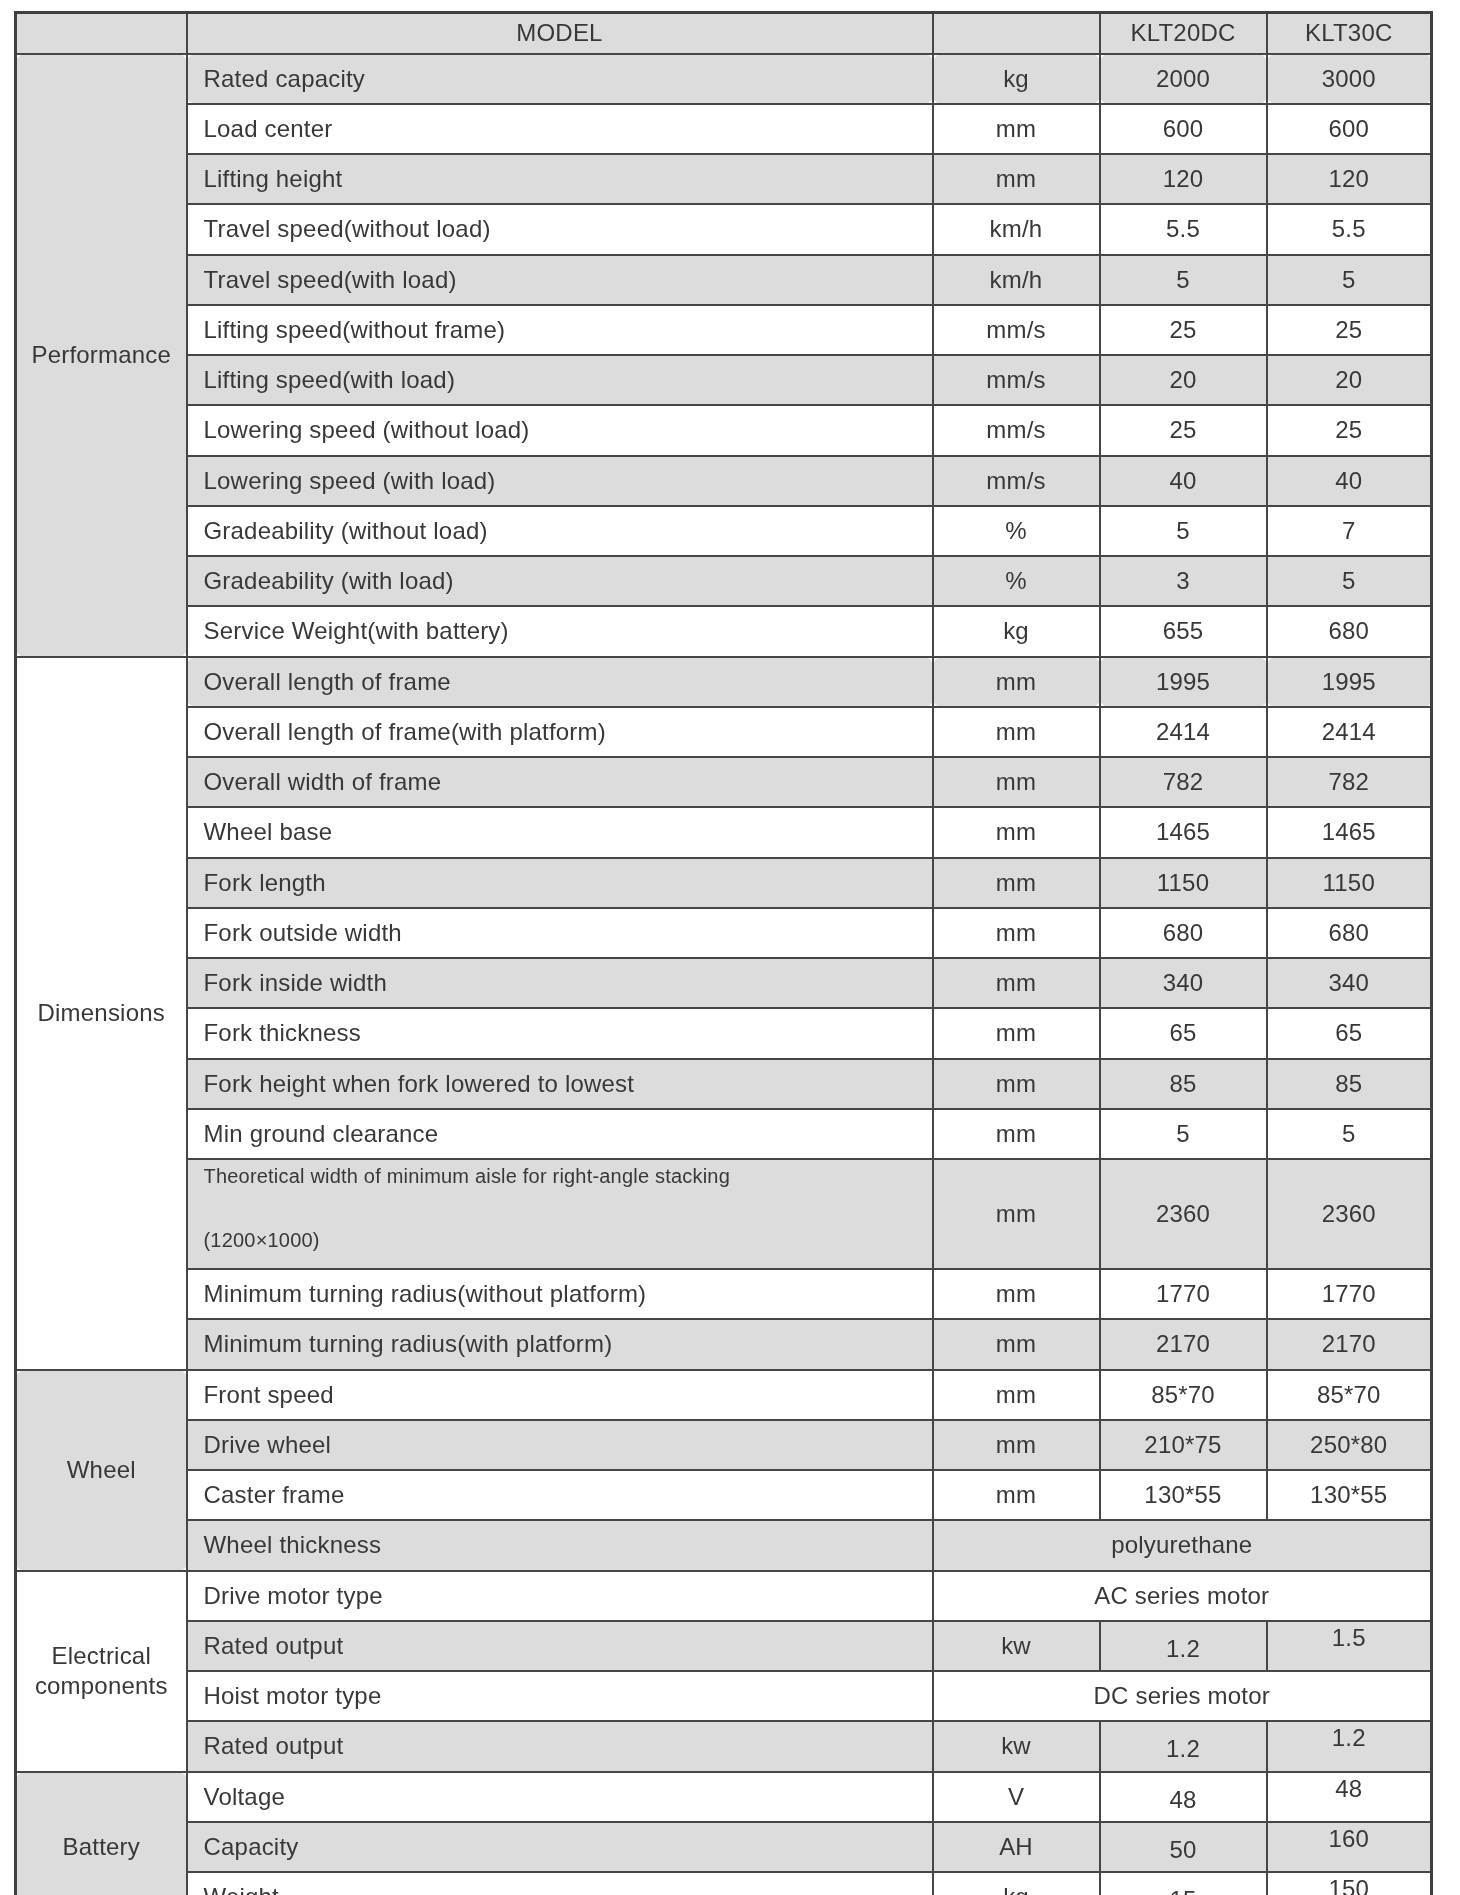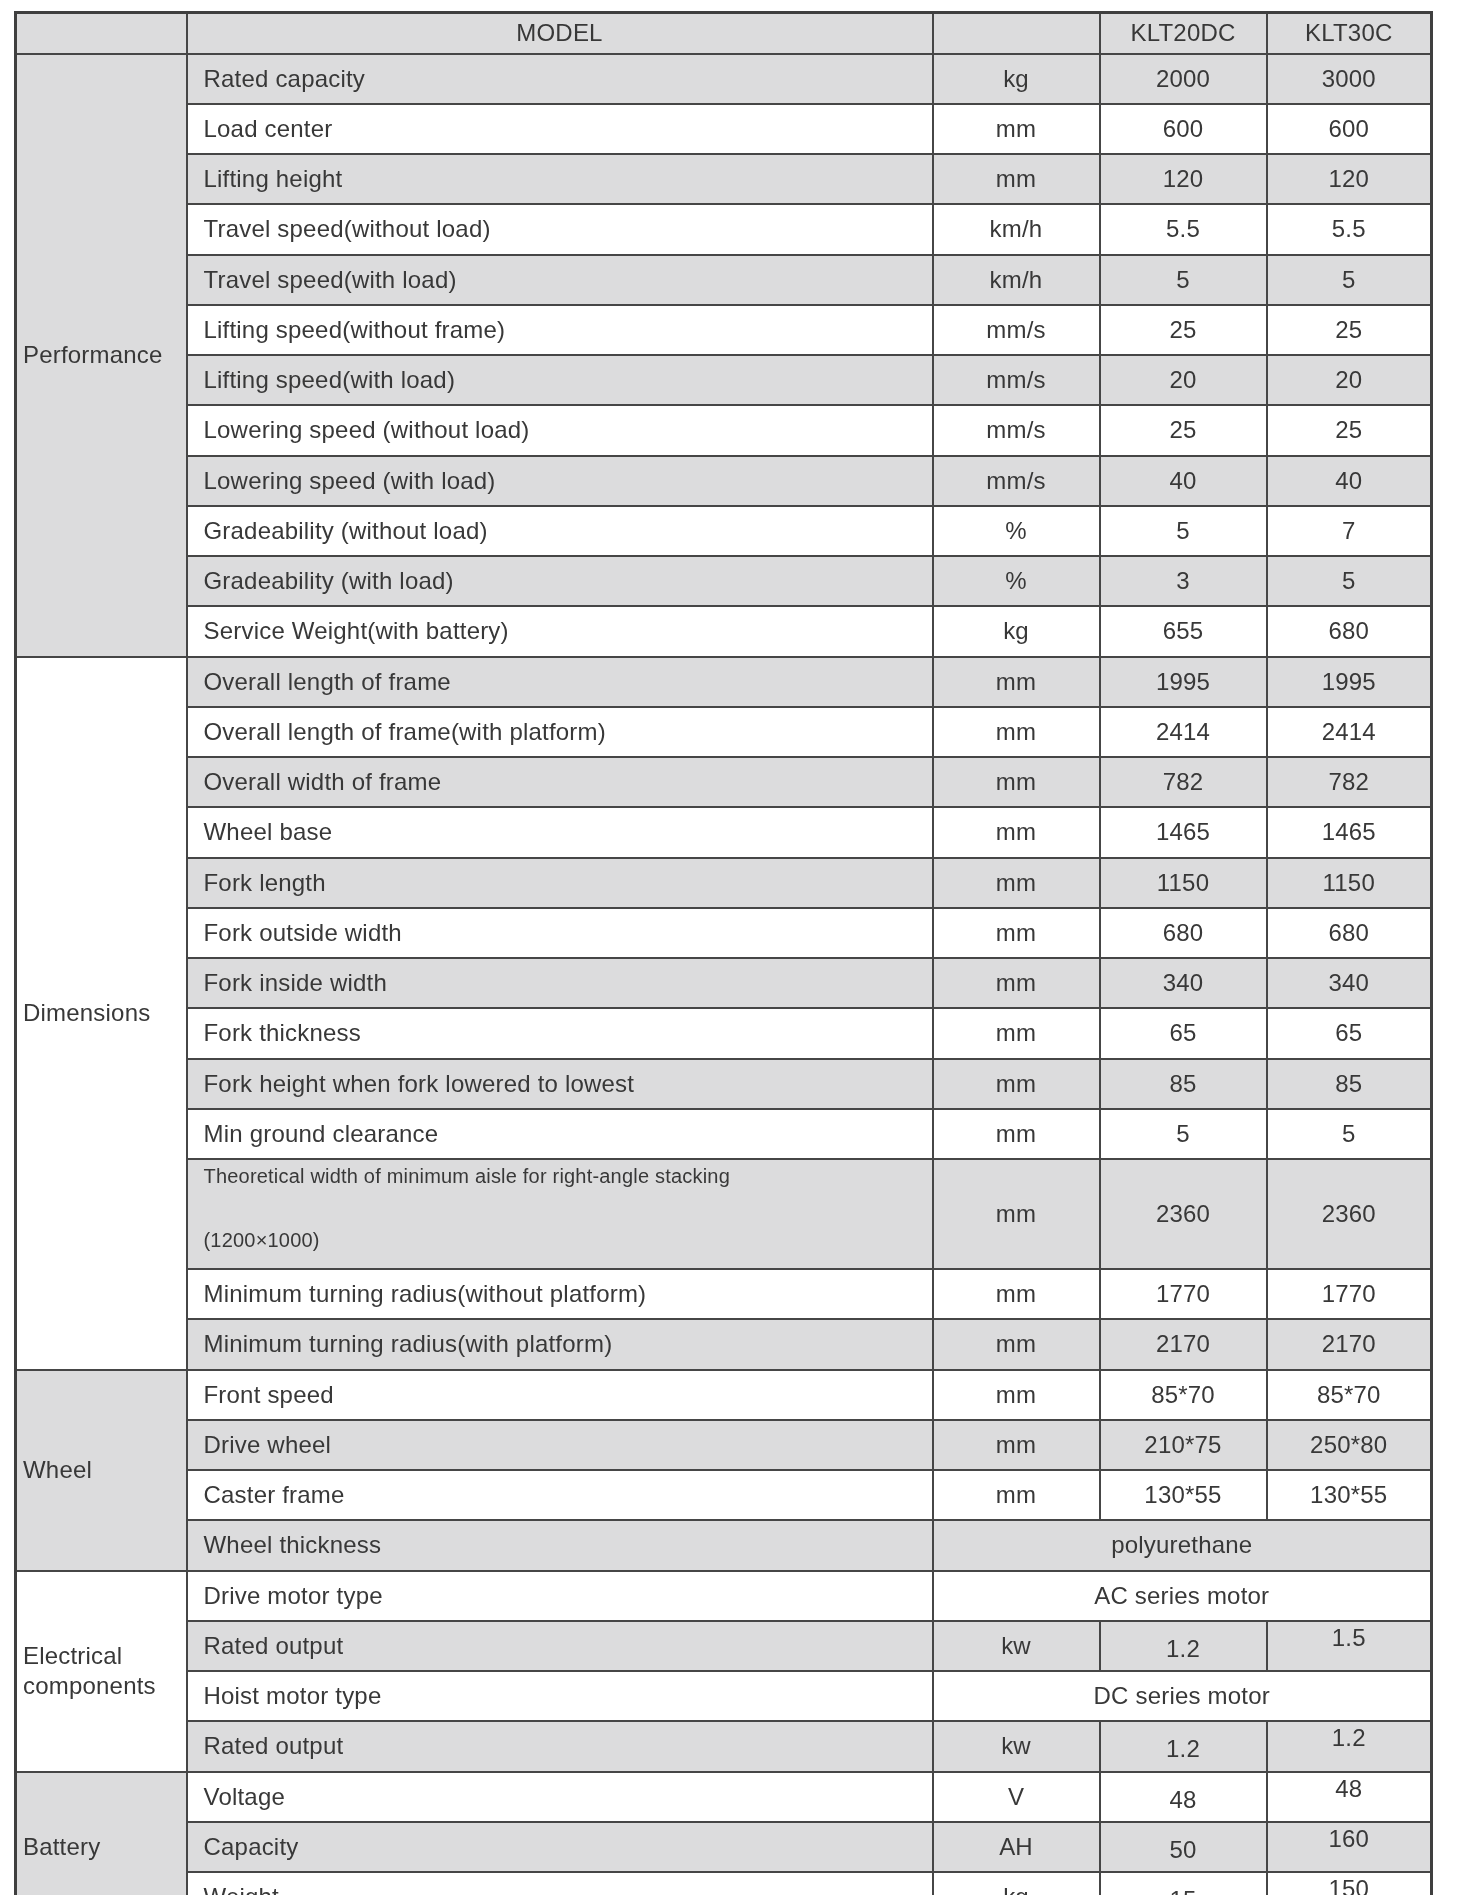--- a/index.html
+++ b/index.html
@@ -32,21 +32,21 @@
     font-size: 24px;
     letter-spacing: 0.2px;
     overflow: hidden;
     box-sizing: border-box;
   }
   table.spec th { height: 41px; }
   table.spec td { height: 50.25px; }
   .g  { background: #dcdcdd; }
   .w  { background: #ffffff; }
   .cat {
-    text-align: left;
+    text-align: center;
     vertical-align: middle;
     padding: 0 6px;
     line-height: 1.25;
   }
   .lbl {
     text-align: left;
     padding: 0 10px 0 16px;
     vertical-align: middle;
   }
   .lbl.small {
@@ -56,21 +56,21 @@
     padding-bottom: 16px;
   }
   .lbl .line2 { display: block; margin-top: 40px; }
   .unit, .val, .merged, .hcell {
     text-align: center;
     vertical-align: middle;
     padding: 0 4px;
   }
   .val.raised span { position: relative; top: -8px; display: inline-block; }
   .val.lowered span { position: relative; top: 3px; display: inline-block; }
-  .sec-top { border-top: 3px solid #3f3f3f; }
+  .sec-top { border-top: 3px solid #3f3f3f; border-radius: 9px; }
   thead th { border-bottom: 3px solid #3f3f3f; }
 </style>
 </head>
 <body>
 
 <div class="sheet">
   <table class="spec">
     <colgroup>
       <col style="width:171px">
       <col style="width:746px">

